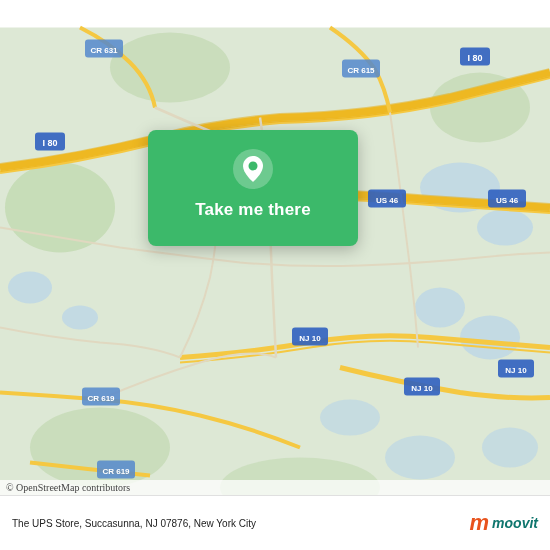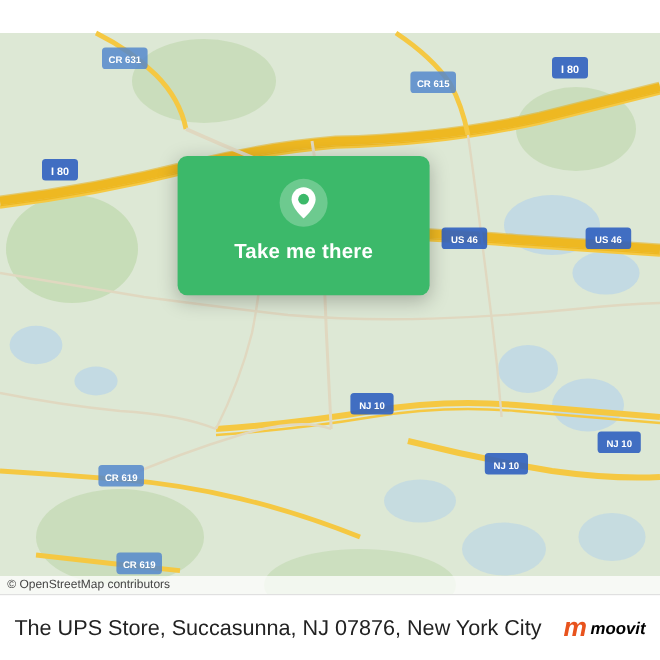--- a/index.html
+++ b/index.html
@@ -56,39 +56,40 @@
     
     #attribution-bar {
       position: absolute;
       bottom: 55px;
       left: 0;
       width: 100%;
       background: rgba(255,255,255,0.75);
       padding: 2px 6px;
       font-size: 10px;
       color: #444;
+      font-family: Liberation Serif, serif;
     }
 
     
     #bottom-bar {
       position: absolute;
       bottom: 0;
       left: 0;
       width: 100%;
       height: 55px;
       background: #fff;
       display: flex;
       align-items: center;
       justify-content: space-between;
       padding: 0 12px;
       border-top: 1px solid #e0e0e0;
     }
 
     #location-text {
-      font-size: 18px;
+      font-size: 10px;
       color: #222;
       font-weight: 400;
       flex: 1;
     }
 
     #moovit-logo {
       display: flex;
       align-items: center;
       gap: 3px;
       flex-shrink: 0;
@@ -98,21 +99,21 @@
       font-size: 22px;
       font-weight: 900;
       color: #e8531d;
       font-style: italic;
       line-height: 1;
     }
 
     #moovit-text {
       font-size: 14px;
       font-weight: 700;
-      color: #000000;
+      color: #0f766e;
       font-style: italic;
     }
   </style>
 </head>
 <body>
 
 <div id="map-container">
 
   <svg id="map-svg" viewBox="0 0 550 495" xmlns="http://www.w3.org/2000/svg">
 

